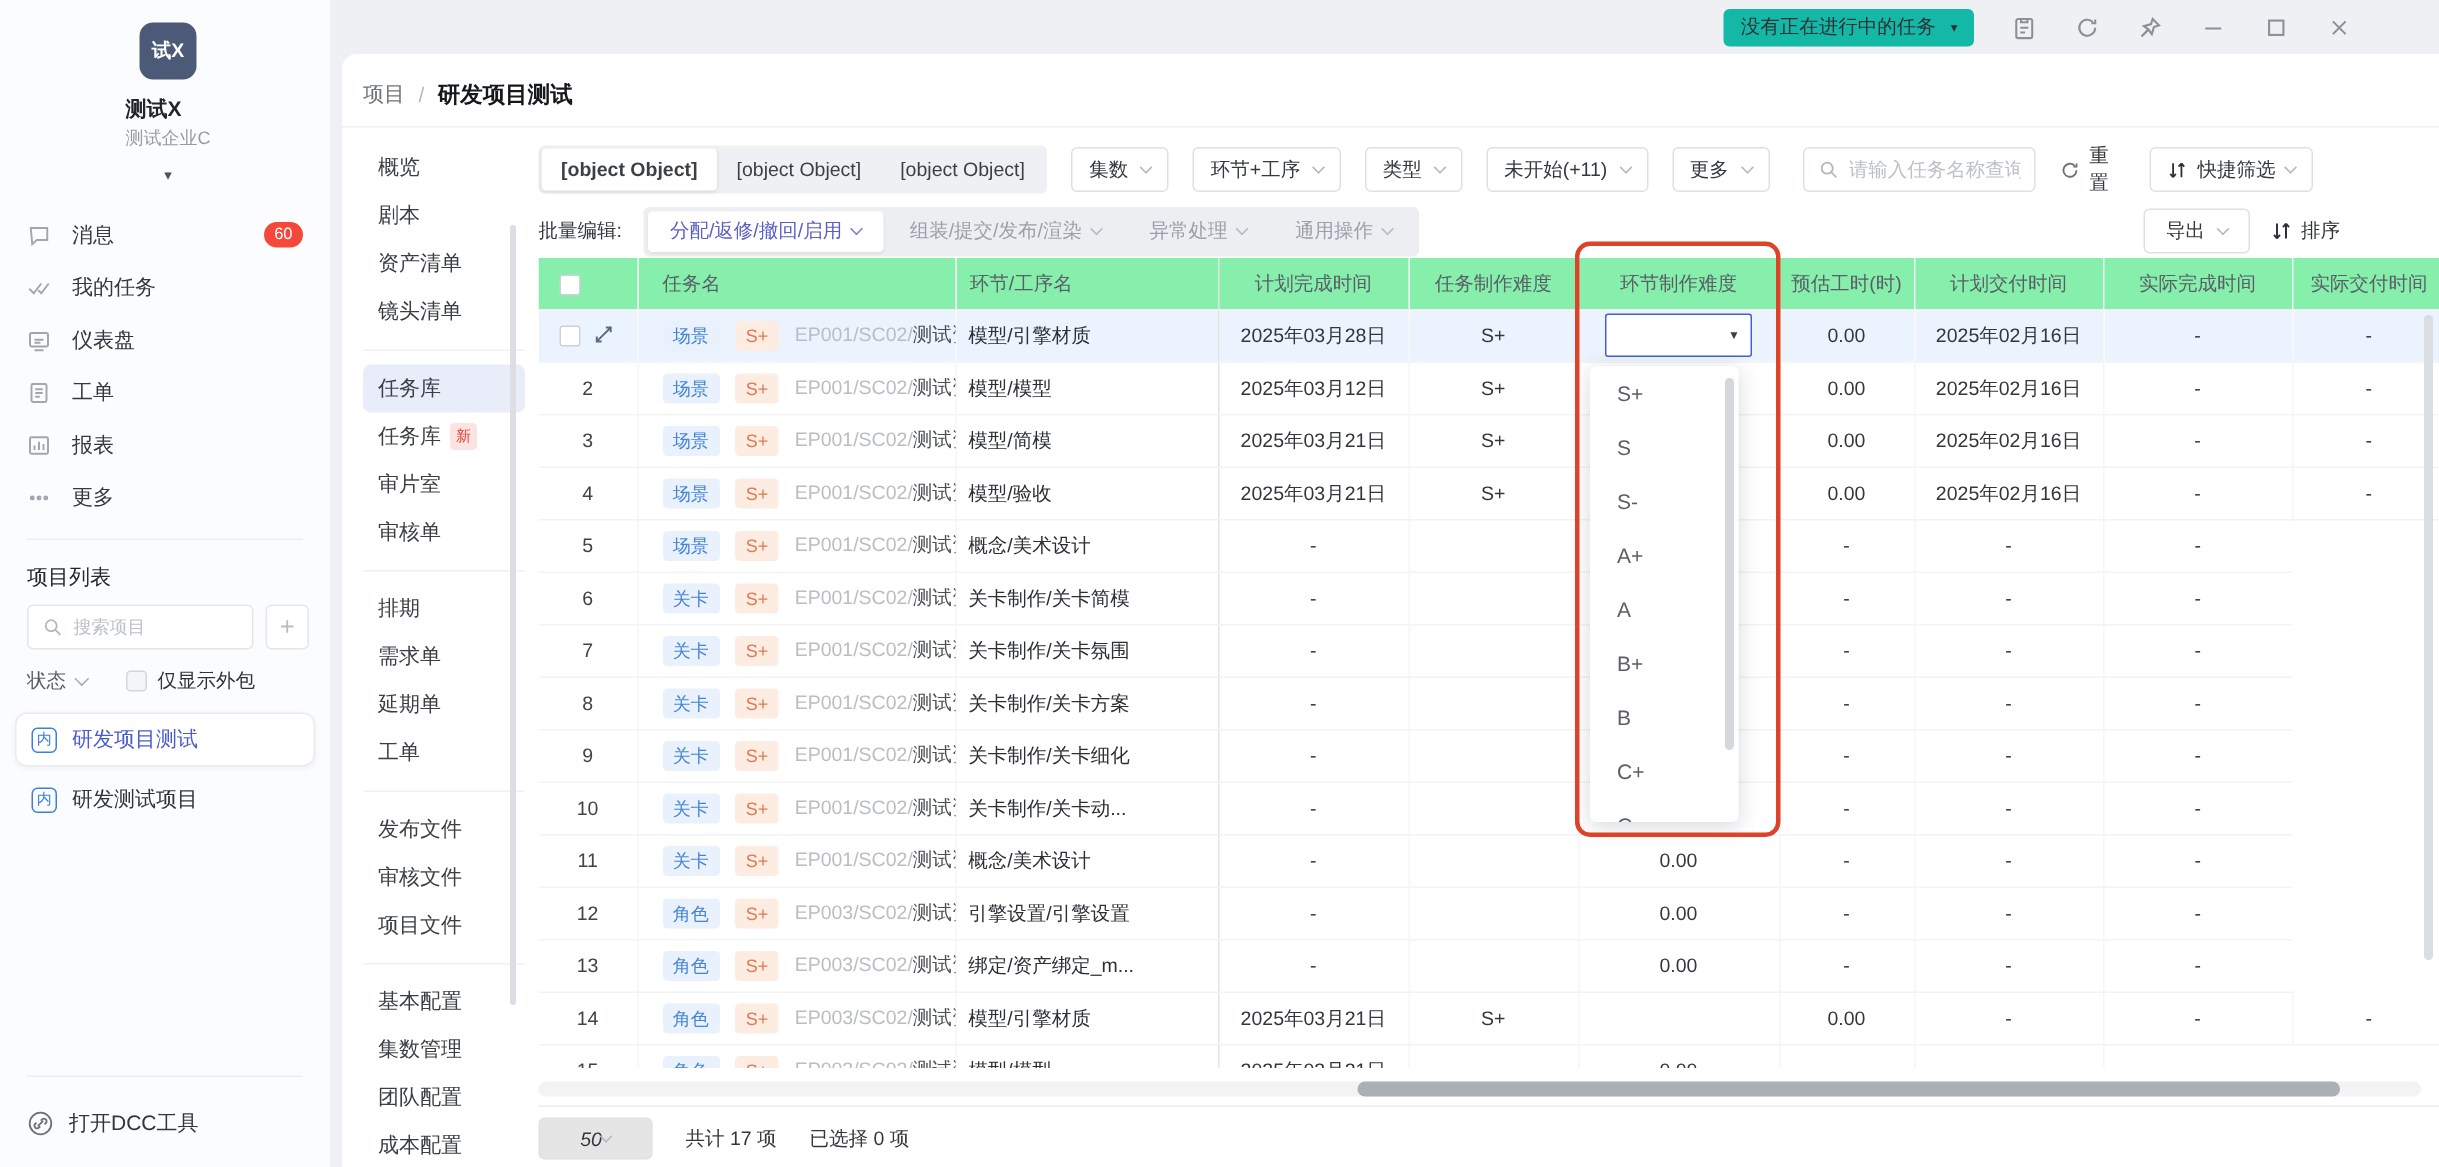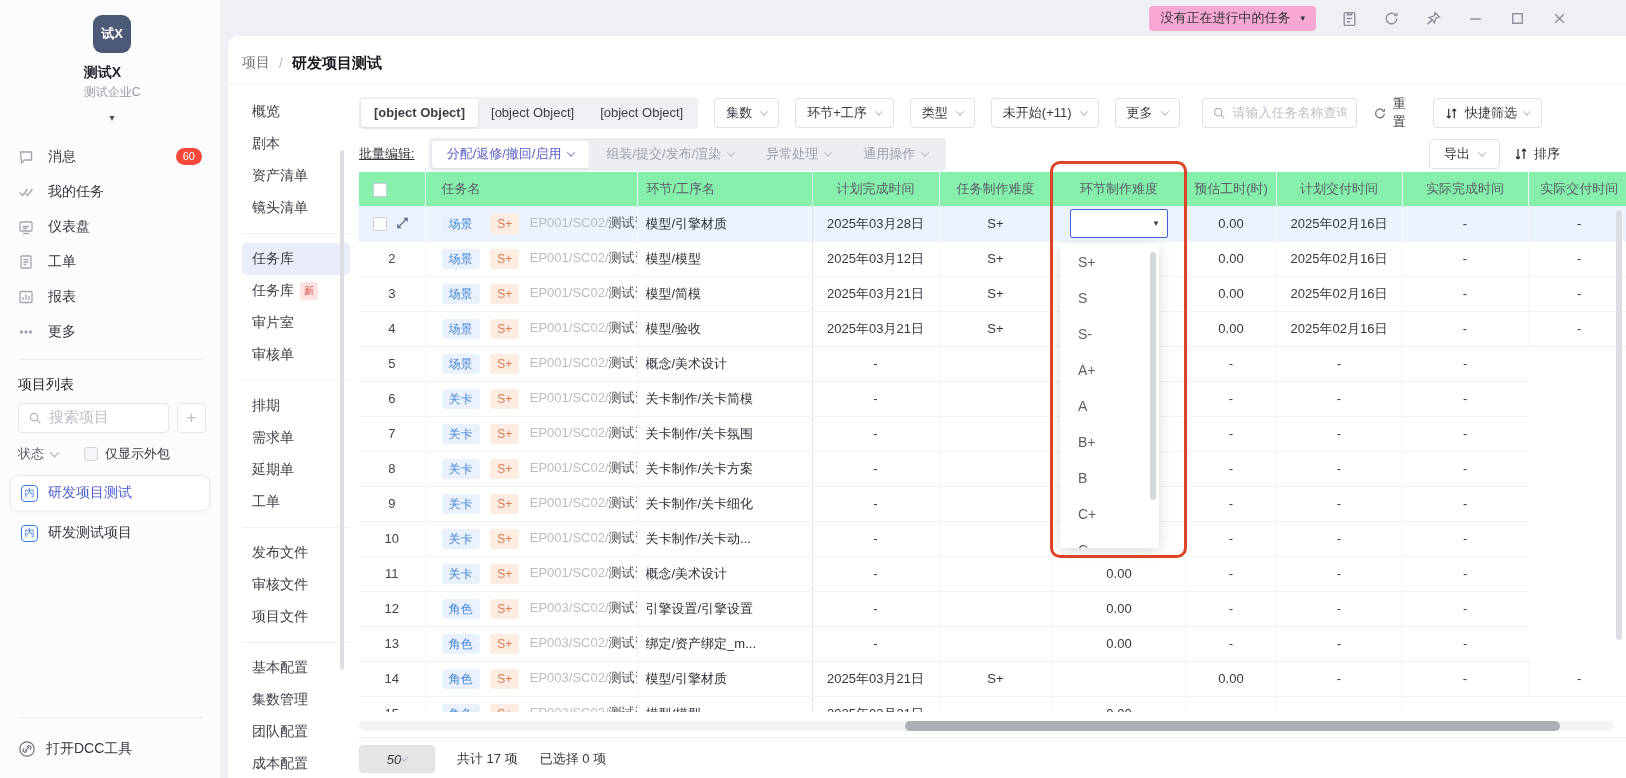--- a/index.html
+++ b/index.html
@@ -2,42 +2,42 @@
 <html><head>
 <meta charset="utf-8">
 <style>
   * { margin:0; padding:0; box-sizing:border-box; }
   html,body { width:1626px; height:778px; }
   body { font-family:"Liberation Sans","DejaVu Sans",sans-serif; background:#eef0f3; overflow:hidden; }
   .window { position:relative; width:1626px; height:778px; background:#eef0f3; overflow:hidden; }
 
   
   .titlebar { position:absolute; top:0; left:1100px; right:0; height:36px; display:flex; align-items:center; justify-content:flex-end; gap:24px; padding-right:58px; }
-  .status-pill { display:flex; align-items:center; gap:10px; height:25px; padding:0 11px; background:#f9a8d4; border-radius:4px; font-size:13px; color:#2e3238; cursor:default; }
+  .status-pill { display:flex; align-items:center; gap:10px; height:25px; padding:0 11px; background:#14b8a6; border-radius:4px; font-size:13px; color:#2e3238; cursor:default; }
   .status-pill .caret { font-size:9px; color:#2e3238; }
   .tb-icon { width:18px; height:18px; display:flex; align-items:center; justify-content:center; color:#8a8f99; }
   .tb-icon svg { stroke:#8a8f99; fill:none; stroke-width:1.3; }
 
   
   .sidebar { position:absolute; left:0; top:0; width:220px; height:778px; background:#fbfcfd; display:flex; flex-direction:column; }
   .logo-row { display:flex; align-items:center; gap:11px; padding:15px 14px 12px 18px;flex-direction:column; }
   .logo { width:38px; height:38px; background:#4d5a77; border-radius:9px; color:#fff; font-size:13px; font-weight:bold; display:flex; align-items:center; justify-content:center; }
   .org { flex:1; }
   .org-name { font-size:14px; font-weight:bold; color:#20242b; }
   .org-sub { font-size:12px; color:#979ca4; margin-top:2px; }
   .org-caret { font-size:10px; color:#4d5259; }
   .menu { padding:4px 0 2px; }
   .menu-item { display:flex; align-items:center; gap:14px; height:35px; padding:0 18px; font-size:14px; color:#34383f; cursor:pointer; }
   .menu-item svg { stroke:#a2a7af; fill:none; stroke-width:1.3; flex:none; }
   .badge { margin-left:auto; background:#f5483b; color:#fff; font-size:11px; line-height:17px; padding:0 7px; border-radius:9px; }
   .sb-divider { height:1px; background:#ededf1; margin:8px 18px; }
   .section-title { padding:8px 18px 9px; font-size:14px; color:#23262c; }
   .search-row { display:flex; gap:8px; padding:0 14px 0 18px; align-items:center; }
   .search-box { flex:1; height:30px; border:1px solid #e4e6eb; border-radius:4px; background:#fff; display:flex; align-items:center; gap:7px; padding:0 9px; }
-  .search-box input { border:0; outline:0; width:100%; font-size:15px; color:#33373d; background:transparent; font-family:Liberation Mono, monospace; }
+  .search-box input { border:0; outline:0; width:100%; font-size:12px; color:#33373d; background:transparent; font-family:Liberation Sans, sans-serif; }
   .search-box input::placeholder { color:#bcc0c8; }
   .icon-svg { flex:none; display:inline-flex; }
   .plus-btn { width:29px; height:30px; border:1px solid #e4e6eb; border-radius:4px; background:#fff; color:#b9bdc5; font-size:17px; display:flex; align-items:center; justify-content:center; cursor:pointer; }
   .status-row { display:flex; align-items:center; padding:12px 18px 8px; font-size:13px; color:#565b63; }
   .chev { width:7px; height:7px; border-right:1.5px solid #a7acb4; border-bottom:1.5px solid #a7acb4; transform:rotate(45deg); display:inline-block; margin-left:7px; margin-top:-3px; }
   .cb2 { width:14px; height:14px; border:1px solid #d2d5db; background:#f4f5f8; border-radius:3px; margin-left:26px; margin-right:7px; flex:none; }
   .status-row .out-label { color:#2f333a; }
   .projects { padding:4px 10px 0; display:flex; flex-direction:column; gap:4px; }
   .project-item { display:flex; align-items:center; gap:10px; height:36px; padding:0 10px; border-radius:8px; font-size:14px; color:#30343b; border:1px solid transparent; cursor:pointer; }
   .project-item.selected { background:#fff; border-color:#e9ebf1; box-shadow:0 1px 4px rgba(31,35,41,.06); color:#4a5bd1; }
@@ -74,21 +74,21 @@
   .search-box2 input { border:0; outline:0; width:100%; font-size:13px; color:#33373d; background:transparent; font-family:Liberation Mono, monospace; }
   .search-box2 input::placeholder { color:#bcc0c8; }
   .reset { display:flex; align-items:center; gap:6px; font-size:13px; color:#34383f; cursor:pointer; }
   .reset svg, .search-box2 svg, .search-box svg { stroke:#b3b8c0; fill:none; stroke-width:1.4; }
   .reset svg { stroke:#6c7178; }
   .quick { margin-left:auto; height:30px; border:1px solid #dde0e6; border-radius:4px; background:#fff; display:flex; align-items:center; gap:7px; padding:0 11px; font-size:13px; color:#34383f; cursor:pointer; white-space:nowrap; }
   .sort-svg { stroke:#2e3238; fill:none; stroke-width:1.3; }
 
   
   .filter2 { position:absolute; left:131px; top:100px; right:0; height:36px; display:flex; align-items:center; gap:14px; padding-right:66px; }
-  .batch-label { font-size:13px; color:#33373d; white-space:nowrap;text-decoration:underline; }
+  .batch-label { font-size:13px; color:#33373d; white-space:nowrap; }
   .batch-group { display:flex; background:#eceef2; border-radius:4px; padding:3px; gap:2px; }
   .batch-item { height:27px; padding:0 15px; font-size:13px; color:#9aa0a9; display:flex; align-items:center; gap:7px; border-radius:3px; cursor:pointer; white-space:nowrap; }
   .batch-item .chev { border-color:#b4b9c1; width:6px; height:6px; margin:0; transform:rotate(45deg) translate(-1px,-1px); }
   .batch-item.active { background:#fff; color:#5a5fc7; box-shadow:0 1px 2px rgba(0,0,0,.06); }
   .batch-item.active .chev { border-color:#7d81d4; }
   .export-btn { margin-left:auto; height:30px; border:1px solid #dde0e6; border-radius:4px; background:#fff; display:flex; align-items:center; gap:9px; padding:0 14px; font-size:13px; color:#34383f; cursor:pointer; }
   .export-btn .chev { border-color:#b3b8c0; width:6px; height:6px; margin:0; transform:rotate(45deg) translate(-1px,-1px); }
   .sort-btn { display:flex; align-items:center; gap:6px; font-size:13px; color:#2e3238; cursor:pointer; white-space:nowrap; }
 
   

